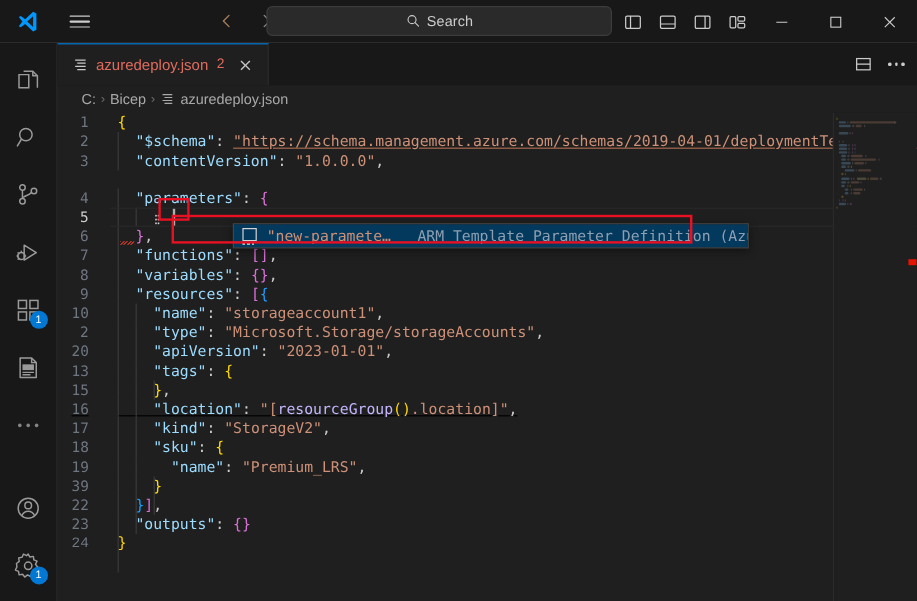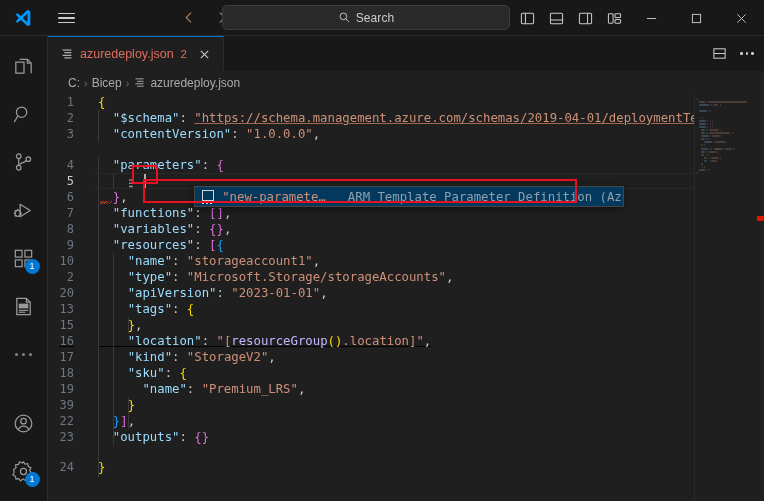--- a/index.html
+++ b/index.html
@@ -572,21 +572,21 @@
             <div class="line" style="top: 15px; position: relative;"><span class="ln">20</span><span class="code"><span>    </span><span class="k">"apiVersion"</span><span class="p">: </span><span class="s">"2023-01-01"</span><span class="p">,</span></span></div>
             <div class="line" style="top: 15px; position: relative;"><span class="ln">13</span><span class="code"><span>    </span><span class="k">"tags"</span><span class="p">: </span><span class="b1">{</span></span></div>
             <div class="line" style="top: 15px; position: relative;"><span class="ln">15</span><span class="code"><span>    </span><span class="b1">}</span><span class="p">,</span></span></div>
             <div class="line" style="top: 15px; position: relative; text-decoration: underline;"><span class="ln">16</span><span class="code"><span>    </span><span class="k">"location"</span><span class="p">: </span><span class="s">"[</span><span class="fn">resourceGroup</span><span class="b1">()</span><span class="s">.location]"</span><span class="p">,</span></span></div>
             <div class="line" style="top: 15px; position: relative;"><span class="ln">17</span><span class="code"><span>    </span><span class="k">"kind"</span><span class="p">: </span><span class="s">"StorageV2"</span><span class="p">,</span></span></div>
             <div class="line" style="top: 15px; position: relative;"><span class="ln">18</span><span class="code"><span>    </span><span class="k">"sku"</span><span class="p">: </span><span class="b1">{</span></span></div>
             <div class="line" style="top: 15px; position: relative;"><span class="ln">19</span><span class="code"><span>      </span><span class="k">"name"</span><span class="p">: </span><span class="s">"Premium_LRS"</span><span class="p">,</span></span></div>
             <div class="line" style="top: 15px; position: relative;"><span class="ln">39</span><span class="code"><span>    </span><span class="b1">}</span></span></div>
             <div class="line" style="top: 15px; position: relative;"><span class="ln">22</span><span class="code"><span>  </span><span class="b3">}</span><span class="b2">]</span><span class="p">,</span></span></div>
             <div class="line" style="top: 15px; position: relative;"><span class="ln">23</span><span class="code"><span>  </span><span class="k">"outputs"</span><span class="p">: </span><span class="b2">{}</span></span></div>
-            <div class="line" style="top: 29px; position: relative;"><span class="ln">24</span><span class="code"><span></span><span class="b1">}</span></span></div>
+            <div class="line" style="top: 15px; position: relative; font-family: Liberation Mono, monospace;"><span class="ln">24</span><span class="code"><span></span><span class="b1">}</span></span></div>
             <div class="iguide" style="left: 50px; top: 16px; height: 16px;"></div>
             <div class="iguide" style="left: 50px; top: 32px; height: 16px;"></div>
             <div class="iguide" style="left: 50px; top: 63px; height: 16px;"></div>
             <div class="iguide" style="left: 50px; top: 79px; height: 16px;"></div>
             <div class="iguide" style="left: 64.8px; top: 79px; height: 16px;"></div>
             <div class="iguide" style="left: 50px; top: 95px; height: 16px;"></div>
             <div class="iguide" style="left: 50px; top: 111px; height: 16px;"></div>
             <div class="iguide" style="left: 50px; top: 127px; height: 16px;"></div>
             <div class="iguide" style="left: 50px; top: 143px; height: 16px;"></div>
             <div class="iguide" style="left: 50px; top: 159px; height: 16px;"></div>

